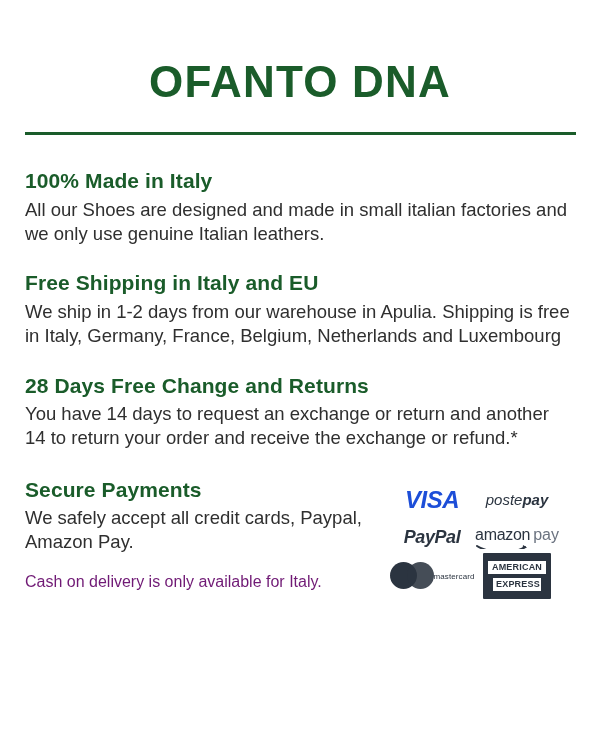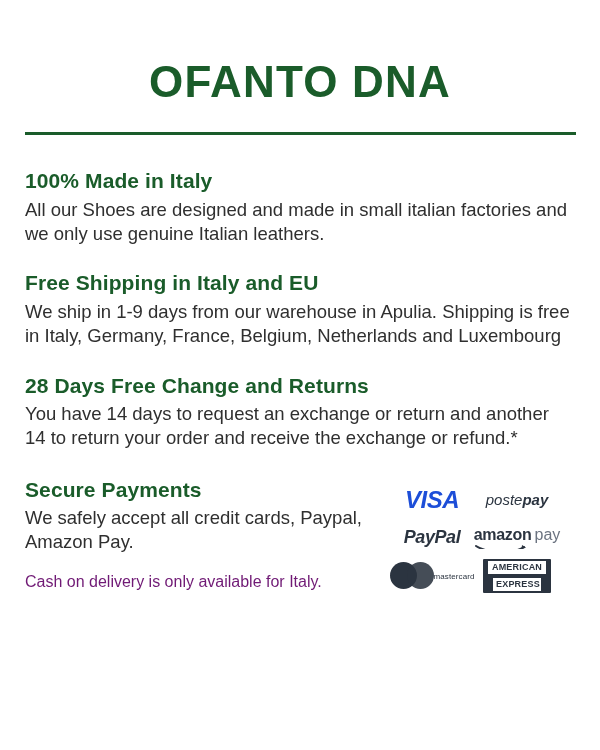--- a/index.html
+++ b/index.html
@@ -136,21 +136,21 @@
   .amazonpay-logo {
     position: relative;
     font-family: "Liberation Sans", sans-serif;
     font-size: 16px;
     color: #2b3440;
     white-space: nowrap;
     line-height: 1;
     padding-bottom: 6px;
   }
   .amazonpay-logo .az-word {
-    font-weight: bold;
+    font-weight: normal;
     letter-spacing: -0.3px;
     text-align: right;
   }
   .amazonpay-logo .az-pay {
     font-weight: normal;
     color: #6b7380;
     margin-left: 3px;
   }
   .az-smile {
     position: absolute;
@@ -187,21 +187,21 @@
   .mc-name {
     margin-top: 3px;
     font-size: 8px;
     color: #2b3440;
     letter-spacing: 0.1px;
   }
 
   
   .amex-logo {
     width: 68px;
-    height: 34px;
+    height: 46px;
     background: #2b3440;
     border-radius: 1px;
     display: flex;
     flex-direction: column;
     align-items: center;
     justify-content: center;
     gap: 2px;
     padding: 3px 0;
     box-sizing: border-box;
   }
@@ -240,21 +240,21 @@
 
   <div class="content">
 
     <div class="section first">
       <h2 class="sec-head">100% Made in Italy</h2>
       <p class="sec-body">All our Shoes are designed and made in small italian factories and we only use genuine Italian leathers.</p>
     </div>
 
     <div class="section">
       <h2 class="sec-head">Free Shipping in Italy and EU</h2>
-      <p class="sec-body">We ship in 1-9 days from our warehouse in Apulia. Shipping is free in Italy, Germany, France, Belgium, Netherlands and Luxembourg</p>
+      <p class="sec-body">We ship in 1-2 days from our warehouse in Apulia. Shipping is free in Italy, Germany, France, Belgium, Netherlands and Luxembourg</p>
     </div>
 
     <div class="section">
       <h2 class="sec-head">28 Days Free Change and Returns</h2>
       <p class="sec-body">You have 14 days to request an exchange or return and another 14 to return your order and receive the exchange or refund.*</p>
     </div>
 
     <div class="payments-wrap">
 
       <div class="payments-text">

